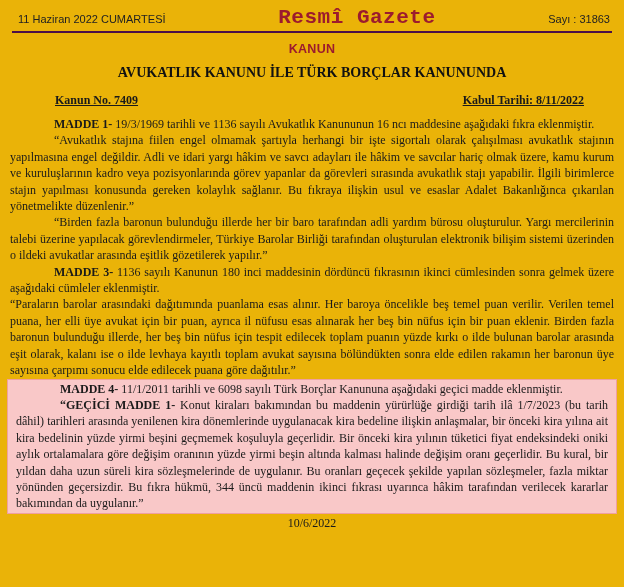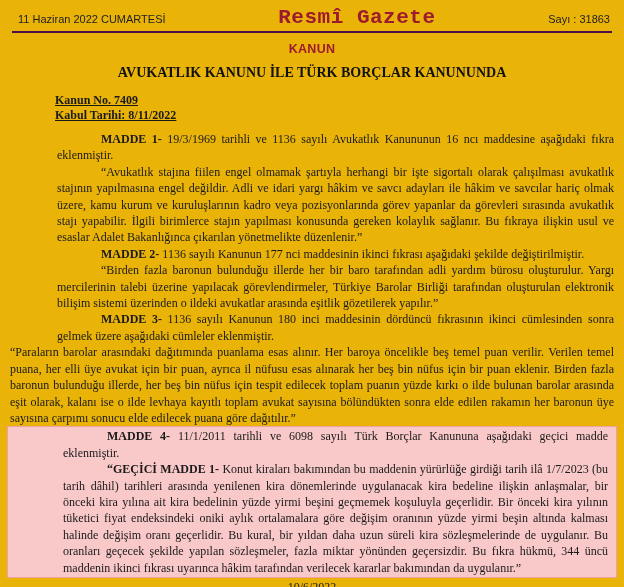--- a/index.html
+++ b/index.html
@@ -36,30 +36,30 @@
     font-size:12.5px;font-weight:bold;color:var(--accent-red);
     letter-spacing:.3px;
   }
   .law-title{
     text-align:center;margin-top:9px;font-weight:bold;
     font-size:14px;line-height:15px;color:#111;
   }
   .meta-row{
     display:flex;justify-content:space-between;
     margin:13px 40px 0 55px;
-    font-size:12px;font-weight:bold;flex-direction:column;
+    font-size:12px;font-weight:bold;
   }
   .meta-row span{text-decoration:underline;}
   
   .body{
     margin:8px 10px 0 10px;
     font-size:12px;line-height:16.4px;
   }
   .body p{margin:0;text-align:justify;}
-  .body p.indent{text-indent:44px;margin-left:47px;}
+  .body p.indent{text-indent:44px;}
   .body p.flush{text-indent:0;}
   .body b{font-weight:bold;}
   .highlight{
     background:var(--highlight-bg);
     border:1px solid var(--highlight-border);
     margin:0 -3px;padding:1px 8px;
   }
   .sign-date{text-align:center !important;margin-top:1px !important;}
 </style>
 </head>
@@ -85,21 +85,20 @@
     <span>Kanun No. 7409</span>
     <span>Kabul Tarihi: 8/11/2022</span>
   </div>
 
   <div class="body">
 
     <p class="indent"><b>MADDE 1-</b><span> 19/3/1969 tarihli ve 1136 sayılı Avukatlık Kanununun 16 ncı maddesine aşağıdaki fıkra eklenmiştir.</span></p>
 
     <p class="indent">“Avukatlık stajına fiilen engel olmamak şartıyla herhangi bir işte sigortalı olarak çalışılması avukatlık stajının yapılmasına engel değildir. Adli ve idari yargı hâkim ve savcı adayları ile hâkim ve savcılar hariç olmak üzere, kamu kurum ve kuruluşlarının kadro veya pozisyonlarında görev yapanlar da görevleri sırasında avukatlık stajı yapabilir. İlgili birimlerce stajın yapılması konusunda gereken kolaylık sağlanır. Bu fıkraya ilişkin usul ve esaslar Adalet Bakanlığınca çıkarılan yönetmelikte düzenlenir.”</p>
 
-    <p class="indent"><b>MADDE 2-</b><span> 1136 sayılı Kanunun 177 nci maddesinin ikinci fıkrası aşağıdaki şekilde değiştirilmiştir.</span></p>
 
     <p class="indent">“Birden fazla baronun bulunduğu illerde her bir baro tarafından adli yardım bürosu oluşturulur. Yargı mercilerinin talebi üzerine yapılacak görevlendirmeler, Türkiye Barolar Birliği tarafından oluşturulan elektronik bilişim sistemi üzerinden o ildeki avukatlar arasında eşitlik gözetilerek yapılır.”</p>
 
     <p class="indent"><b>MADDE 3-</b><span> 1136 sayılı Kanunun 180 inci maddesinin dördüncü fıkrasının ikinci cümlesinden sonra gelmek üzere aşağıdaki cümleler eklenmiştir.</span></p>
 
     <p class="flush">“Paraların barolar arasındaki dağıtımında puanlama esas alınır. Her baroya öncelikle beş temel puan verilir. Verilen temel puana, her elli üye avukat için bir puan, ayrıca il nüfusu esas alınarak her beş bin nüfus için bir puan eklenir. Birden fazla baronun bulunduğu illerde, her beş bin nüfus için tespit edilecek toplam puanın yüzde kırkı o ilde bulunan barolar arasında eşit olarak, kalanı ise o ilde levhaya kayıtlı toplam avukat sayısına bölündükten sonra elde edilen rakamın her baronun üye sayısına çarpımı sonucu elde edilecek puana göre dağıtılır.”</p>
 
     <div class="highlight">
       <p class="indent"><b>MADDE 4-</b><span> 11/1/2011 tarihli ve 6098 sayılı Türk Borçlar Kanununa aşağıdaki geçici madde eklenmiştir.</span></p>
       <p class="indent"><b>“GEÇİCİ MADDE 1-</b><span> Konut kiraları bakımından bu maddenin yürürlüğe girdiği tarih ilâ 1/7/2023 (bu tarih dâhil) tarihleri arasında yenilenen kira dönemlerinde uygulanacak kira bedeline ilişkin anlaşmalar, bir önceki kira yılına ait kira bedelinin yüzde yirmi beşini geçmemek koşuluyla geçerlidir. Bir önceki kira yılının tüketici fiyat endeksindeki oniki aylık ortalamalara göre değişim oranının yüzde yirmi beşin altında kalması halinde değişim oranı geçerlidir. Bu kural, bir yıldan daha uzun süreli kira sözleşmelerinde de uygulanır. Bu oranları geçecek şekilde yapılan sözleşmeler, fazla miktar yönünden geçersizdir. Bu fıkra hükmü, 344 üncü maddenin ikinci fıkrası uyarınca hâkim tarafından verilecek kararlar bakımından da uygulanır.”</span></p>

